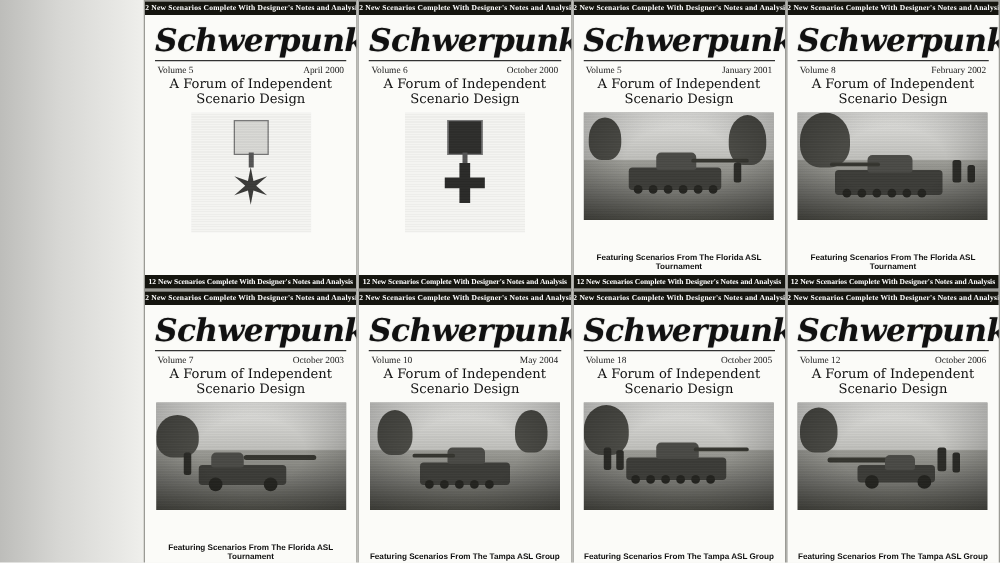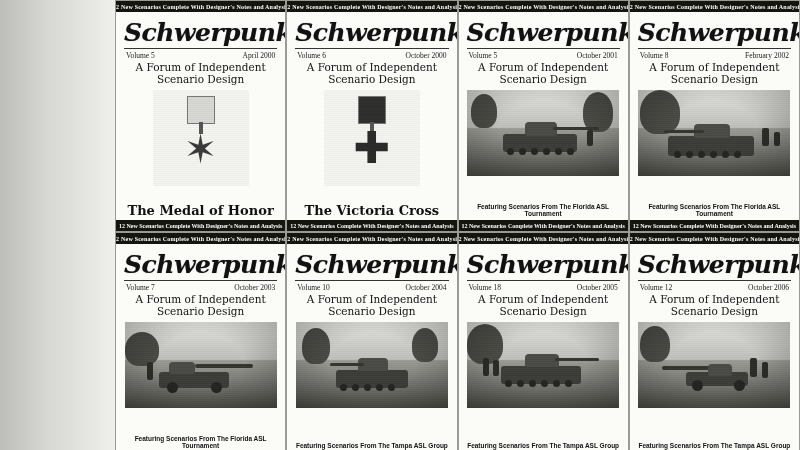--- a/index.html
+++ b/index.html
@@ -91,21 +91,20 @@
         </div>
         <div class="forum">A Forum of Independent Scenario Design</div>
         <div class="photo tall">
           <div class="medal">
             <div class="ribbon"></div>
             <div class="hanger"></div>
             <div class="starglyph">✶</div>
           </div>
           <div class="grain"></div>
         </div>
-        <div class="caption">The Medal of Honor</div>
       </div>
       <div class="botband">12 New Scenarios Complete With Designer's Notes and Analysis</div>
     </div>
 
     <div class="cover">
       <div class="topband">12 New Scenarios Complete With Designer's Notes and Analysis</div>
       <div class="inner">
         <div class="logo">Schwerpunkt</div>
         <div class="rule"></div>
         <div class="metarow">
@@ -114,33 +113,32 @@
         </div>
         <div class="forum">A Forum of Independent Scenario Design</div>
         <div class="photo tall">
           <div class="medal">
             <div class="ribbon dark"></div>
             <div class="hanger"></div>
             <div class="crossglyph">✚</div>
           </div>
           <div class="grain"></div>
         </div>
-        <div class="caption">The Victoria Cross</div>
       </div>
       <div class="botband">12 New Scenarios Complete With Designer's Notes and Analysis</div>
     </div>
 
     <div class="cover">
       <div class="topband">12 New Scenarios Complete With Designer's Notes and Analysis</div>
       <div class="inner">
         <div class="logo">Schwerpunkt</div>
         <div class="rule"></div>
         <div class="metarow">
           <span>Volume 5</span>
-          <span>October 2001</span>
+          <span>January 2001</span>
         </div>
         <div class="forum">A Forum of Independent Scenario Design</div>
         <div class="photo wide">
           <div class="scene">
             <div class="sky"></div>
             <div class="ground"></div>
             <div class="tree" style="left:4px;top:4px;width:26px;height:34px;"></div>
             <div class="tree" style="right:6px;top:2px;width:30px;height:40px;"></div>
             <div class="hull" style="left:36px;top:44px;width:74px;height:18px;"></div>
             <div class="turret" style="left:58px;top:32px;width:32px;height:14px;"></div>
@@ -226,21 +224,21 @@
 
     </div>
 
     <div class="cover">
       <div class="topband">12 New Scenarios Complete With Designer's Notes and Analysis</div>
       <div class="inner">
         <div class="logo">Schwerpunkt</div>
         <div class="rule"></div>
         <div class="metarow">
           <span>Volume 10</span>
-          <span>October 2004</span>
+          <span>May 2004</span>
         </div>
         <div class="forum">A Forum of Independent Scenario Design</div>
         <div class="photo wide">
           <div class="scene">
             <div class="sky"></div>
             <div class="ground"></div>
             <div class="tree" style="left:6px;top:6px;width:28px;height:36px;"></div>
             <div class="tree" style="right:10px;top:6px;width:26px;height:34px;"></div>
             <div class="hull" style="left:40px;top:48px;width:72px;height:18px;"></div>
             <div class="turret" style="left:62px;top:36px;width:30px;height:13px;"></div>

